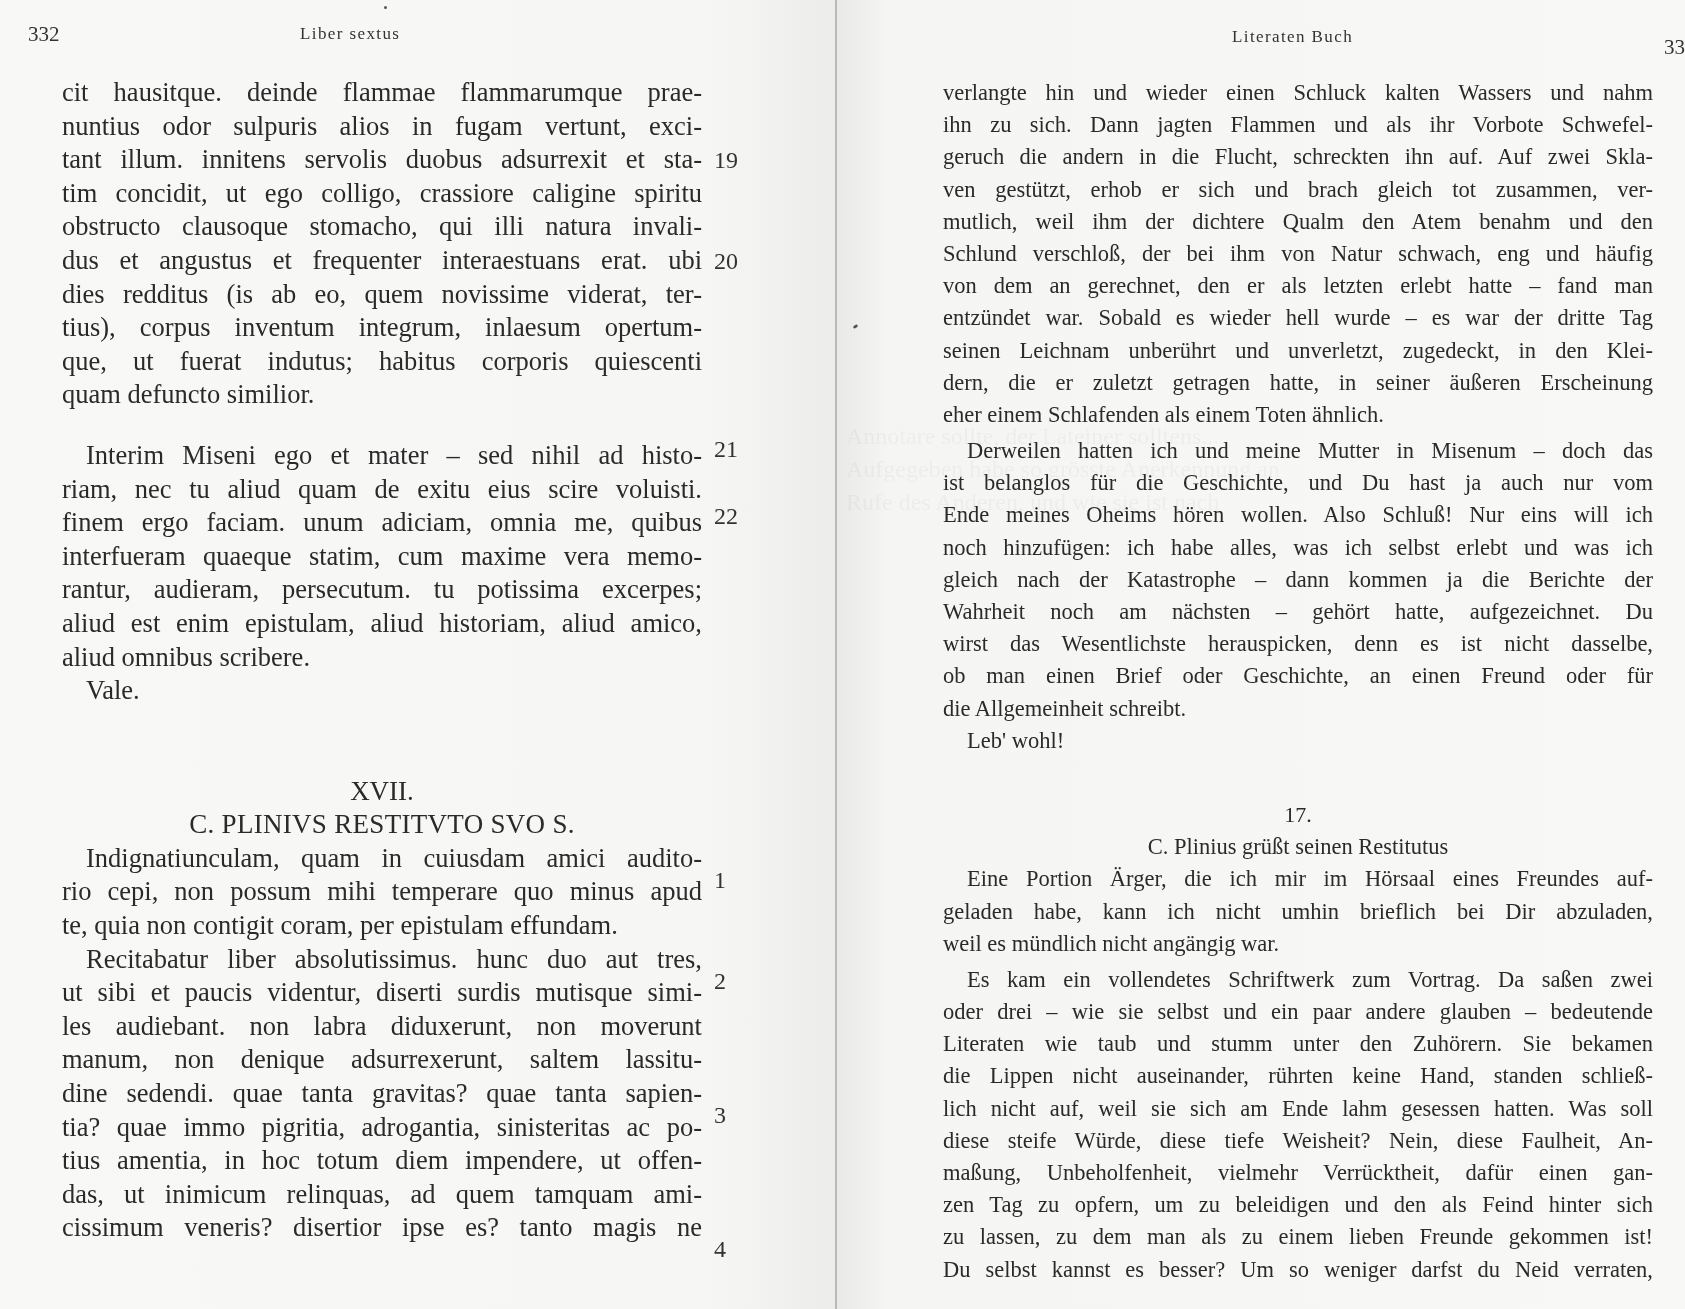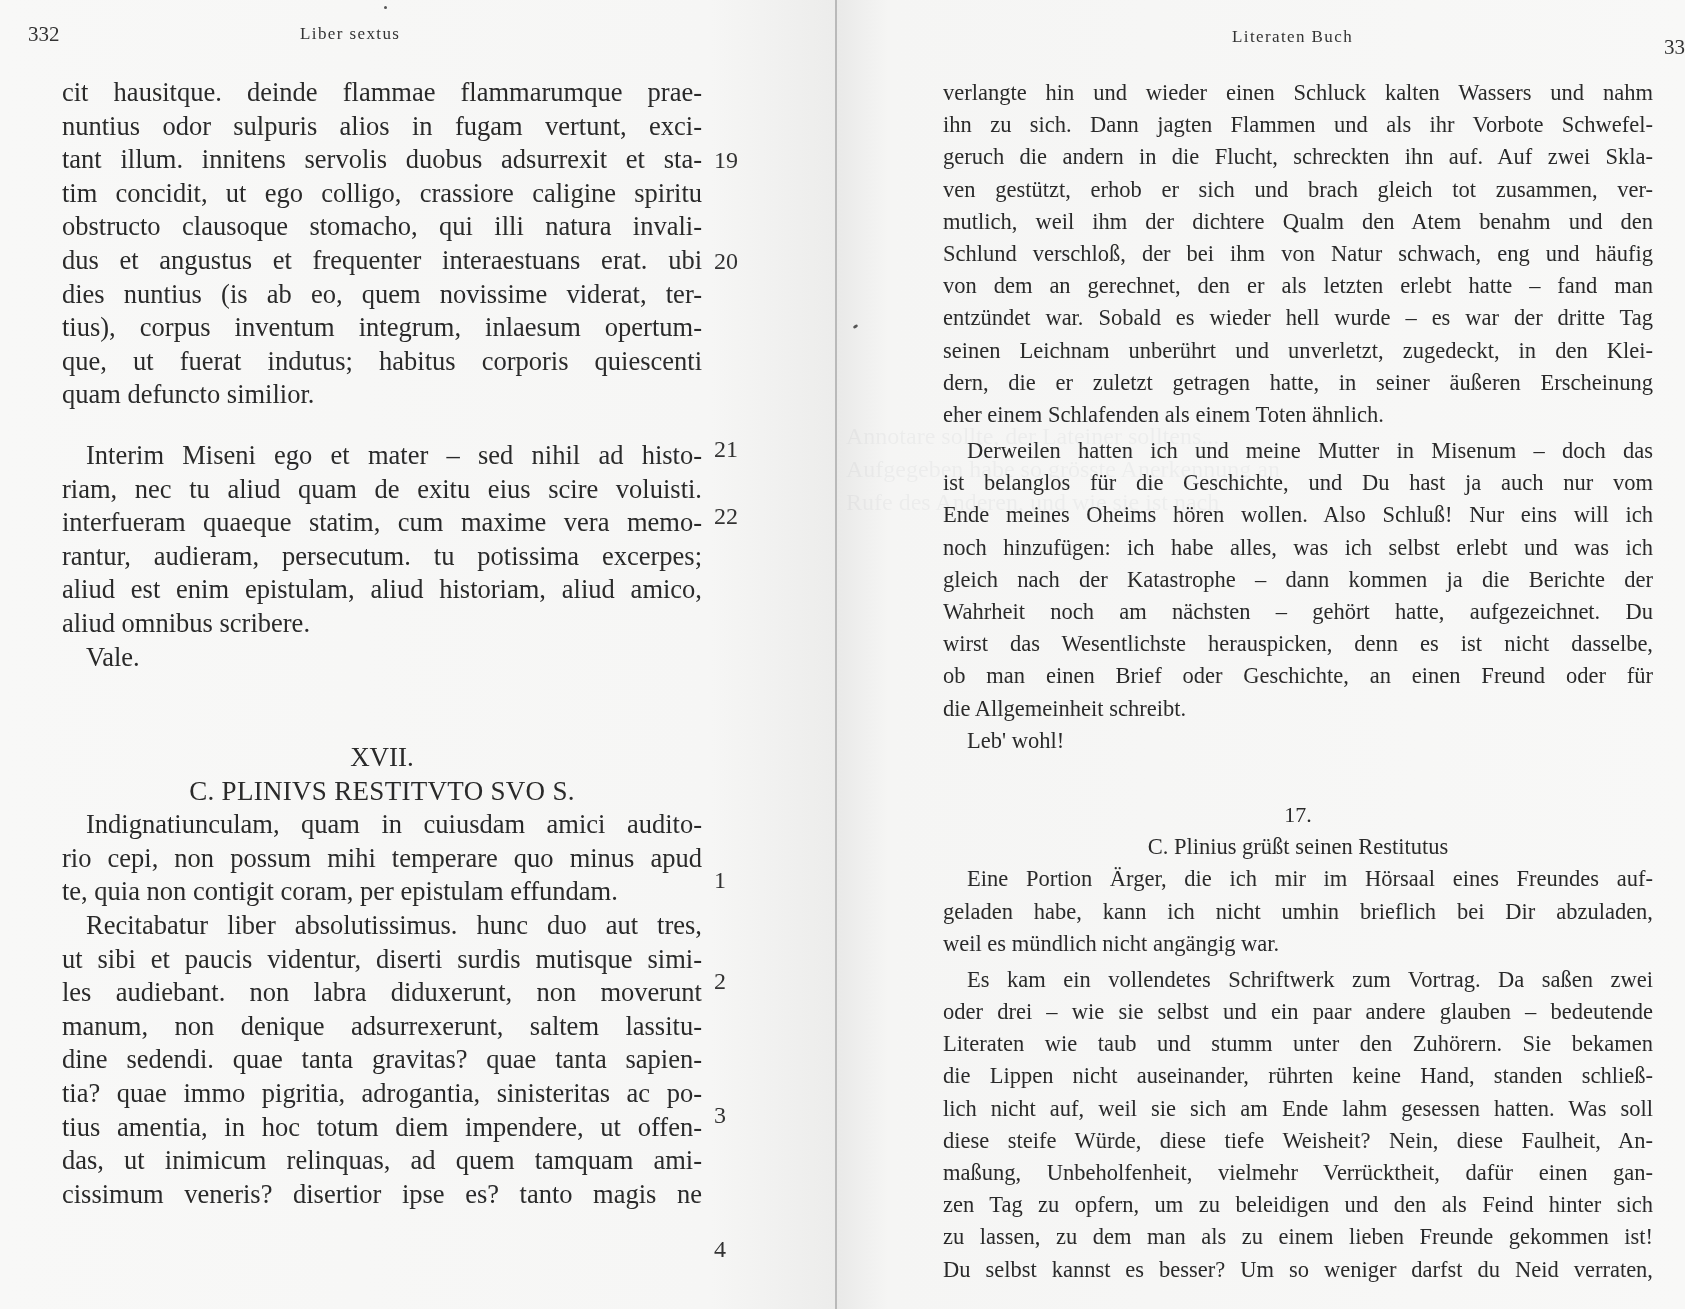--- a/index.html
+++ b/index.html
@@ -57,27 +57,28 @@
 <div class="folio" style="left:28px;top:22px;">332</div>
 <div class="speck" style="left:384px;top:6px;width:3px;height:3px;"></div>
 
 <div class="left-body">
   <div class="lline">cit hausitque. deinde flammae flammarumque prae-</div>
   <div class="lline">nuntius odor sulpuris alios in fugam vertunt, exci-</div>
   <div class="lline">tant illum. innitens servolis duobus adsurrexit et sta-</div>
   <div class="lline">tim concidit, ut ego colligo, crassiore caligine spiritu</div>
   <div class="lline">obstructo clausoque stomacho, qui illi natura invali-</div>
   <div class="lline">dus et angustus et frequenter interaestuans erat. ubi</div>
-  <div class="lline">dies nuntius (is ab eo, quem novissime viderat, ter-</div>
+  <div class="lline">dies redditus (is ab eo, quem novissime viderat, ter-</div>
   <div class="lline">tius), corpus inventum integrum, inlaesum opertum-</div>
   <div class="lline">que, ut fuerat indutus; habitus corporis quiescenti</div>
   <div class="lline short">quam defuncto similior.</div>
 
   <div class="lline indent gap" style="margin-top:27px;">Interim Miseni ego et mater – sed nihil ad histo-</div>
   <div class="lline">riam, nec tu aliud quam de exitu eius scire voluisti.</div>
+  <div class="lline">finem ergo faciam. unum adiciam, omnia me, quibus</div>
   <div class="lline">interfueram quaeque statim, cum maxime vera memo-</div>
   <div class="lline">rantur, audieram, persecutum. tu potissima excerpes;</div>
   <div class="lline">aliud est enim epistulam, aliud historiam, aliud amico,</div>
   <div class="lline short">aliud omnibus scribere.</div>
   <div class="lline short indent">Vale.</div>
 
   <div class="lline heading-num" style="margin-top:67px;">XVII.</div>
   <div class="lline heading-title">C. PLINIVS RESTITVTO SVO S.</div>
 
   <div class="lline indent">Indignatiunculam, quam in cuiusdam amici audito-</div>

